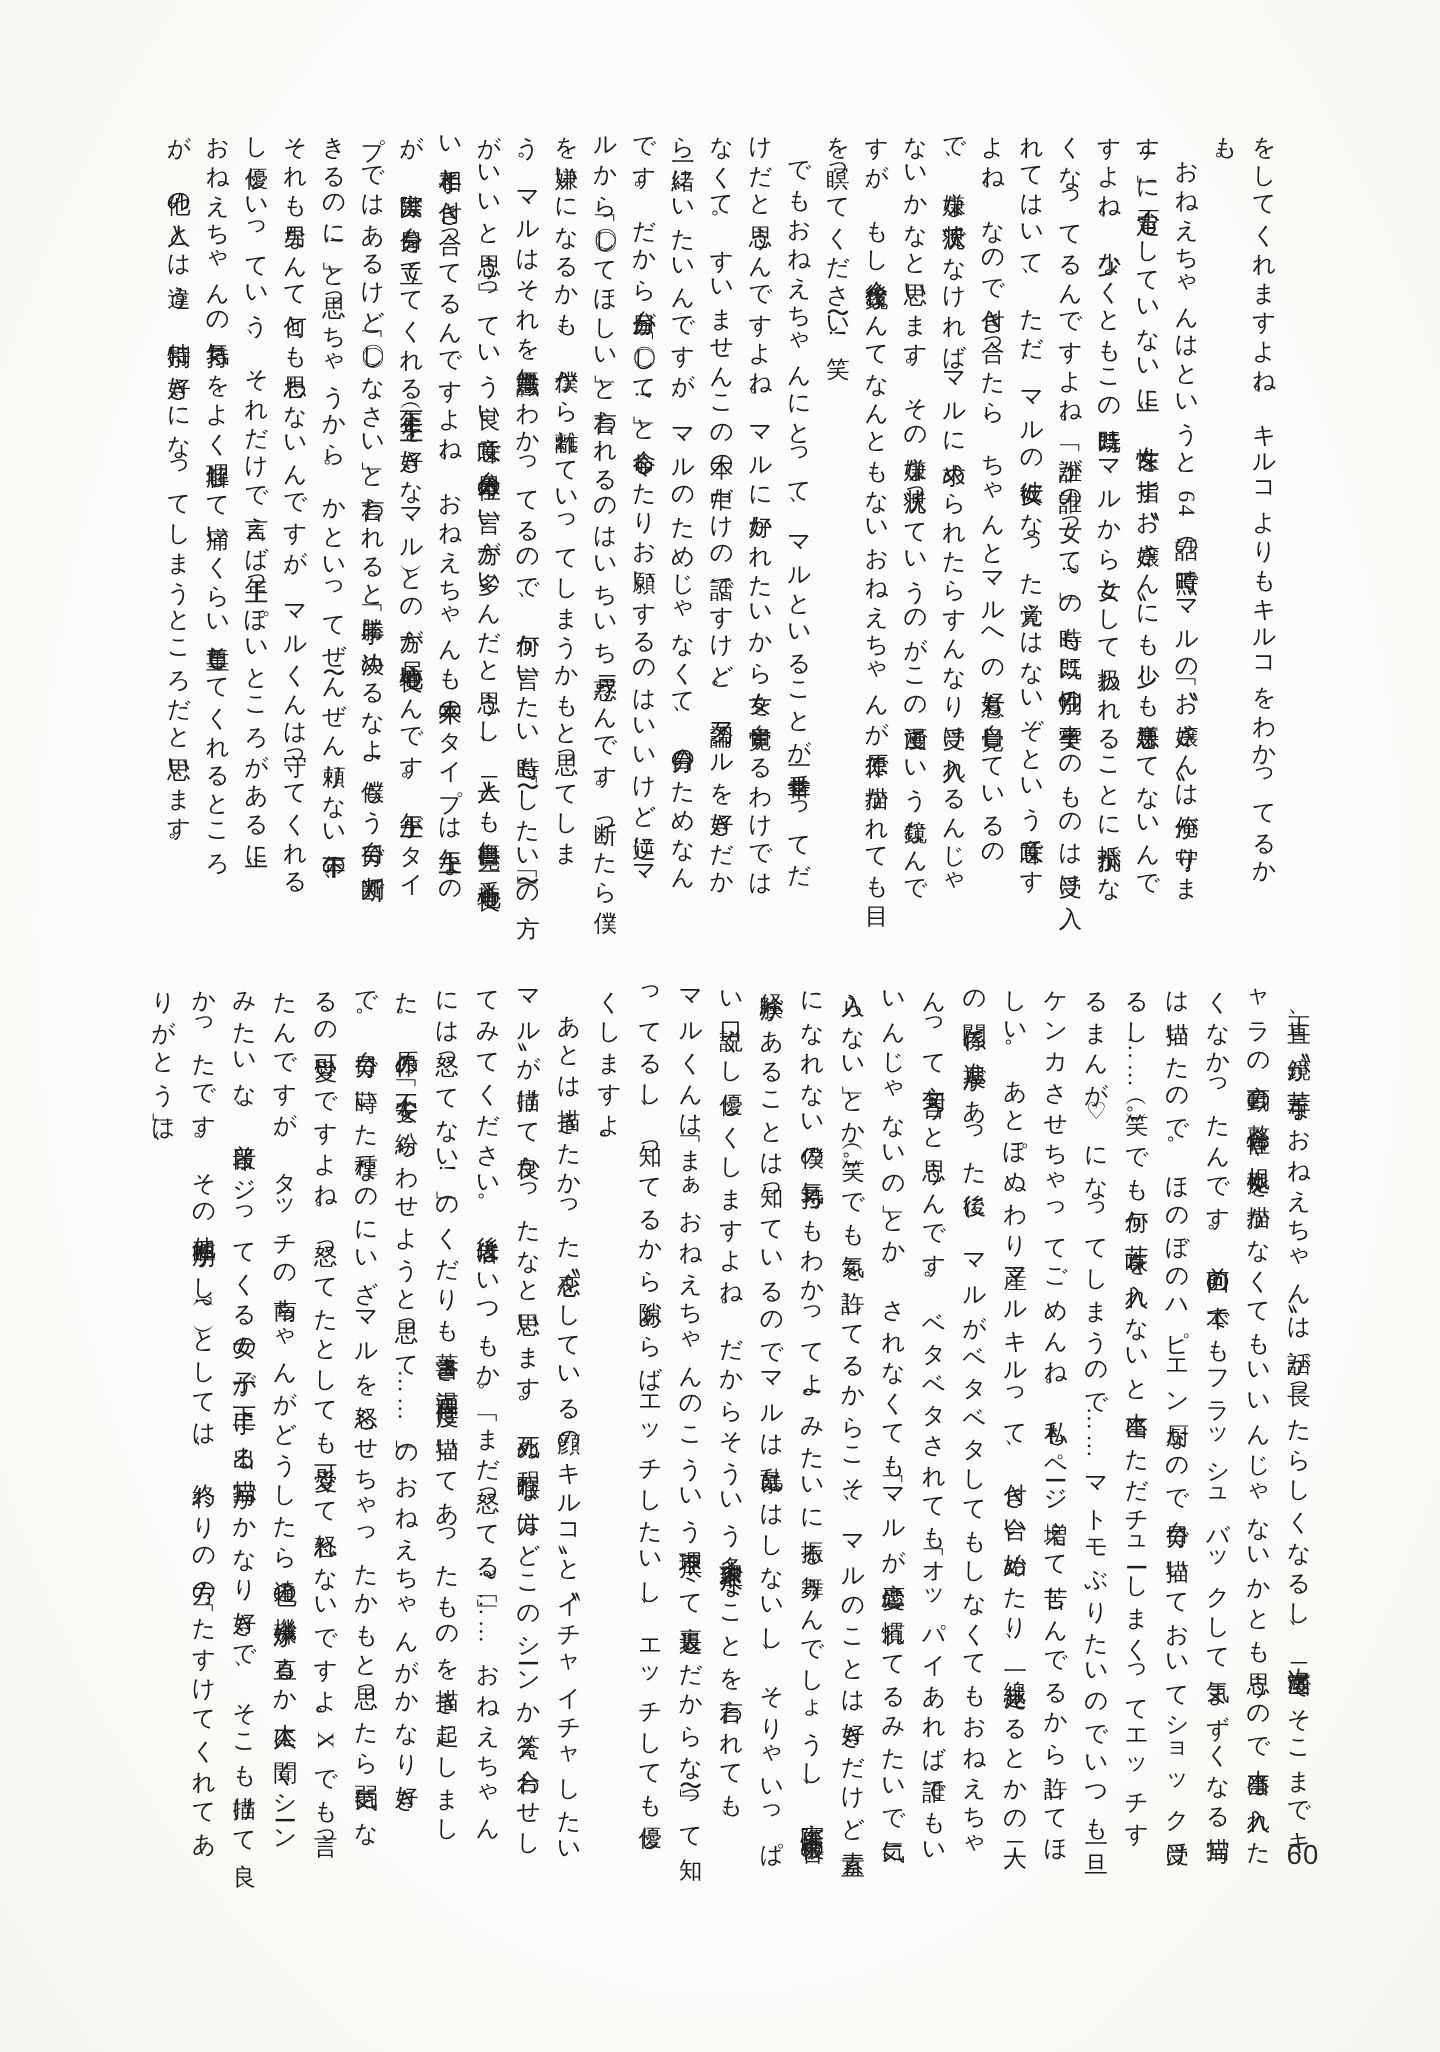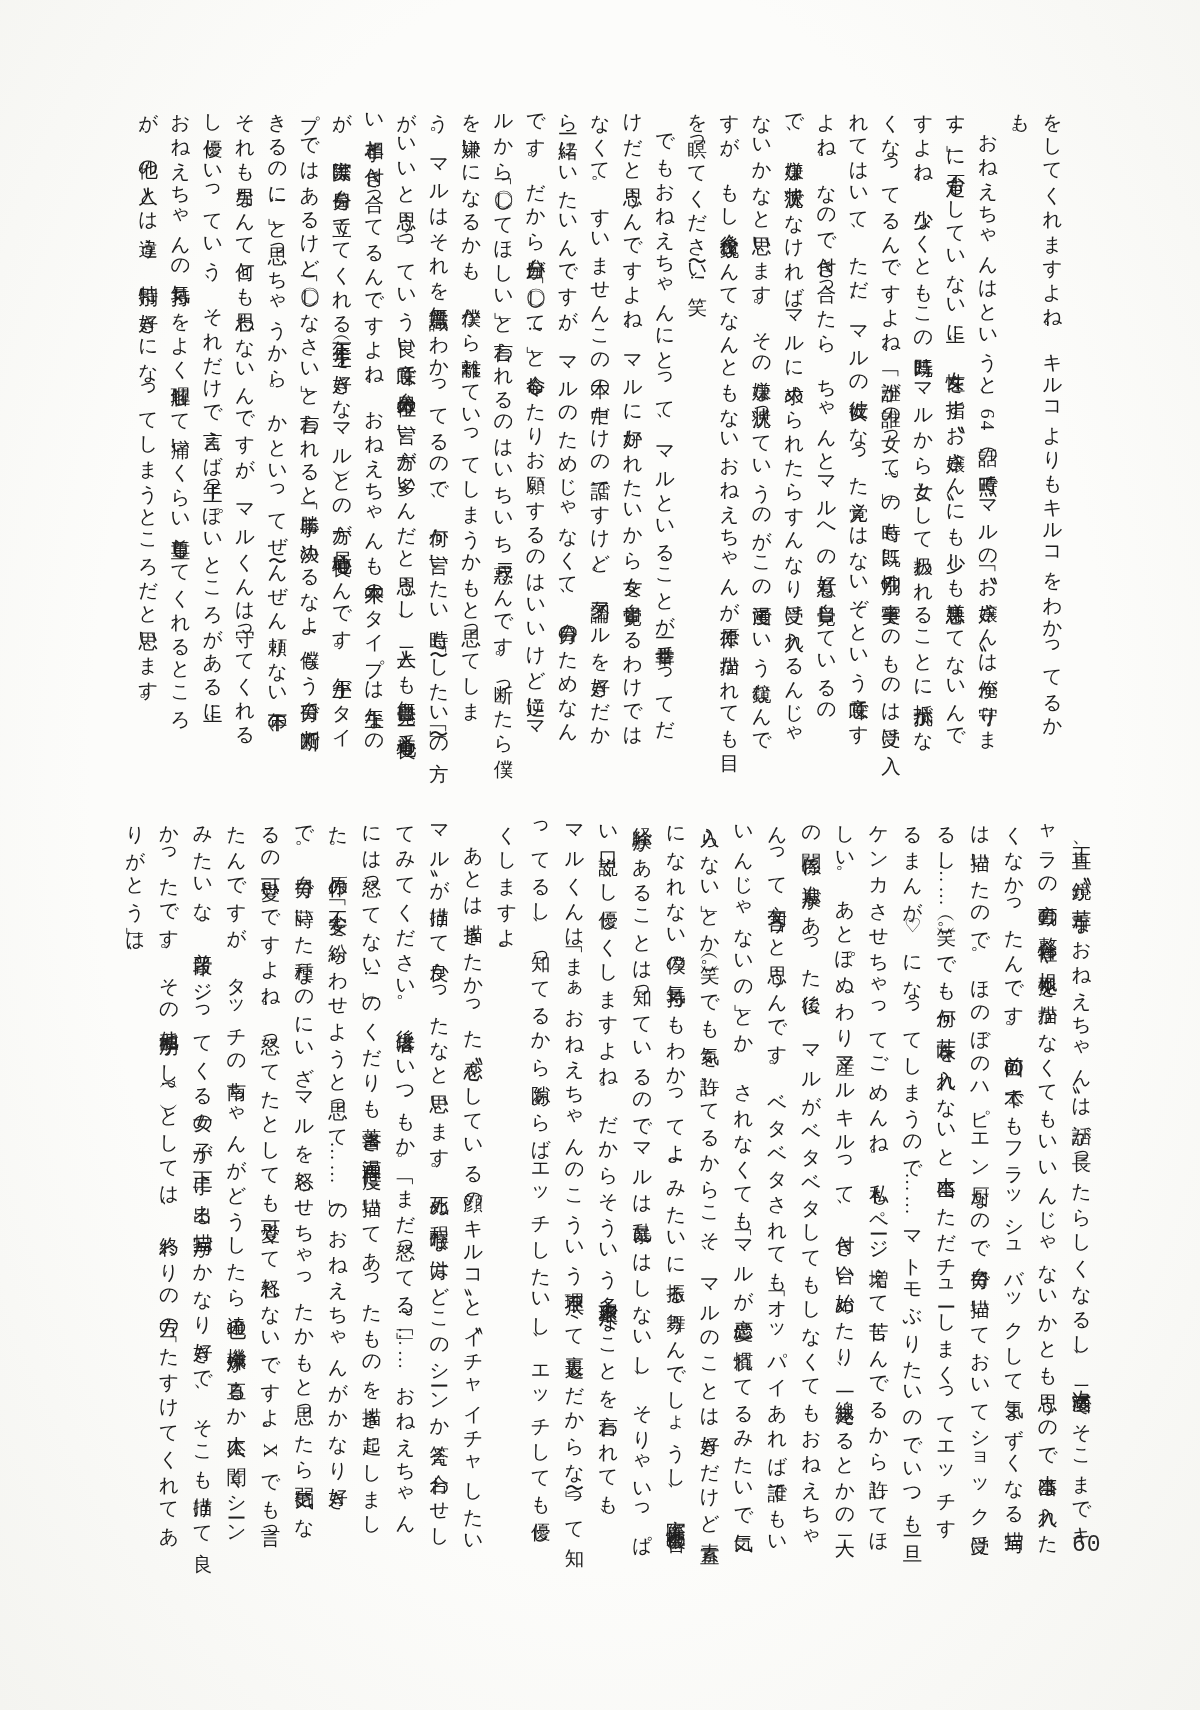--- a/index.html
+++ b/index.html
@@ -46,21 +46,21 @@
     padding: 0;
   }
   .para.indent { text-indent: 1em; }
   .page-number {
     position: absolute;
     left: 1072px;
     top: 1532px;
     font-size: 23px;
     letter-spacing: 1px;
     color: #2a2a2a;
-    font-family: Liberation Mono, monospace;
+    font-family: Liberation Sans, sans-serif;
   }
 </style>
 </head>
 <body>
 
 <div class="paper">
 
   <section class="block block-top">
     <p class="para">をしてくれますよね。キルコよりもキルコをわかってるかも。</p>
     <p class="para indent">おねえちゃんはというと、64話の時点でマルの「〝お嬢さん〟は俺が守ります!」に否定もしていない上に、女性を指す〝お嬢さん〟にも少しも嫌悪してないんですよね。少なくともこの時既にマルから女として扱われることに抵抗がなくなってるんですよね。「誰が誰の女って?」の時も既に性別の事実そのものは受け入れてはいて、ただ、マルの彼女になった覚えはないぞという意味ですよね。なので付き合ったら、ちゃんとマルへの好意も自覚しているので、嫌な状況でなければマルに求められたらすんなり受け入れるんじゃないかなと思います。その嫌な状況っていうのがこの漫画でいう鏡なんですが、もし今後鏡なんてなんともないおねえちゃんが原作で描かれても目を瞑ってくださ〜い!笑</p>

